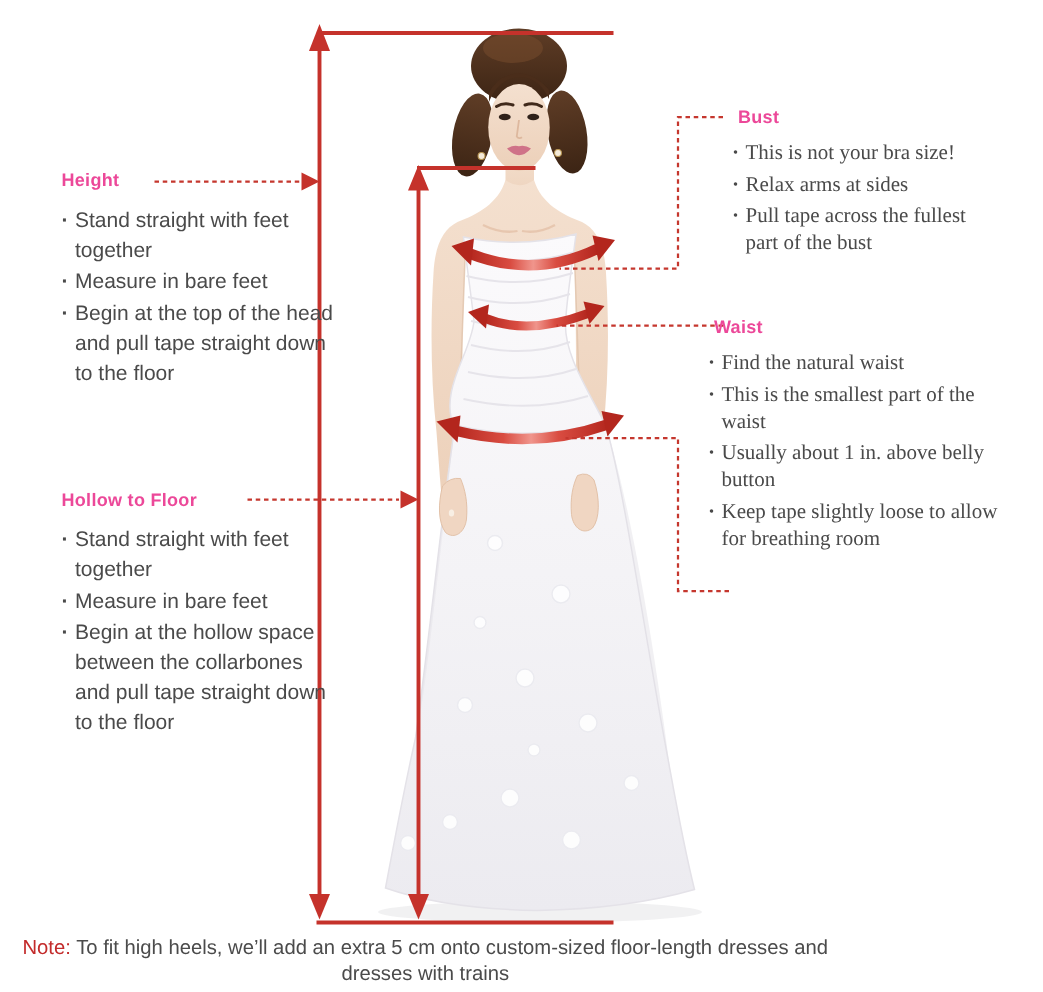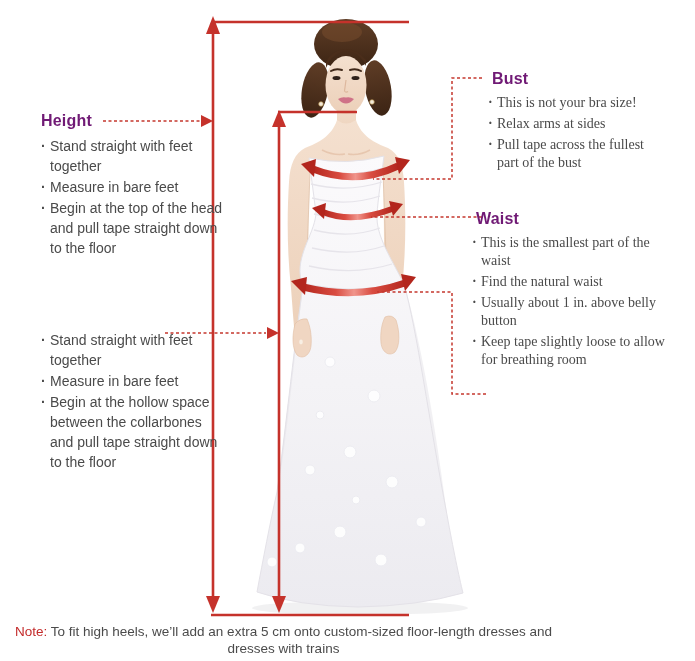--- a/index.html
+++ b/index.html
@@ -7,24 +7,24 @@
     position:relative;
     width:695px;height:661px;
     background:#ffffff;
     font-family:"Liberation Sans","DejaVu Sans",sans-serif;
     overflow:hidden;
   }
   .layer{position:absolute;left:0;top:0;}
   .panel{position:absolute;}
   .panel h3{
     margin:0;
-    font-size:16px;
+    font-size:12px;
     line-height:19px;
     font-weight:700;
-    color:#701a75;
+    color:#ec4899;
     letter-spacing:.2px;
   }
   .bullets{margin:6px 0 0 0;padding:0;list-style:none;color:#4a4a4a;font-size:14px;}
   .left-col .bullets{line-height:20px;}
   .left-col .bullets li{margin:0 0 1px 0;}
   .right-col .bullets{line-height:18px;font-family:Liberation Serif, serif;}
   .right-col .bullets li{margin:0 0 3px 0;}
   .right-col h3{margin-left:4px;}
   .bullets li{
     position:relative;
@@ -179,20 +179,21 @@
     <li>Stand straight with feet
 together</li>
         <li>Measure in bare feet</li>
         <li>Begin at the top of the head
 and pull tape straight down
 to the floor</li>
       </ul>
   </section>
 
   <section class="panel left-col" style="left:41px;top:324px;width:190px;">
+    <h3>Hollow to Floor</h3>
     <ul class="bullets">
 
     <li>Stand straight with feet
 together</li>
         <li>Measure in bare feet</li>
         <li>Begin at the hollow space
 between the collarbones
 and pull tape straight down
 to the floor</li>
       </ul>
@@ -206,23 +207,23 @@
         <li>Relax arms at sides</li>
         <li>Pull tape across the fullest
 part of the bust</li>
       </ul>
   </section>
 
   <section class="panel right-col" style="left:472px;top:209px;width:207px;">
     <h3>Waist</h3>
     <ul class="bullets">
 
-    <li>This is the smallest part of the
+    <li>Find the natural waist</li>
+        <li>This is the smallest part of the
 waist</li>
-        <li>Find the natural waist</li>
         <li>Usually about 1 in. above belly
 button</li>
         <li>Keep tape slightly loose to allow
 for breathing room</li>
       </ul>
   </section>
 
 
   <p class="note">
     <span class="note-label">Note:</span>

